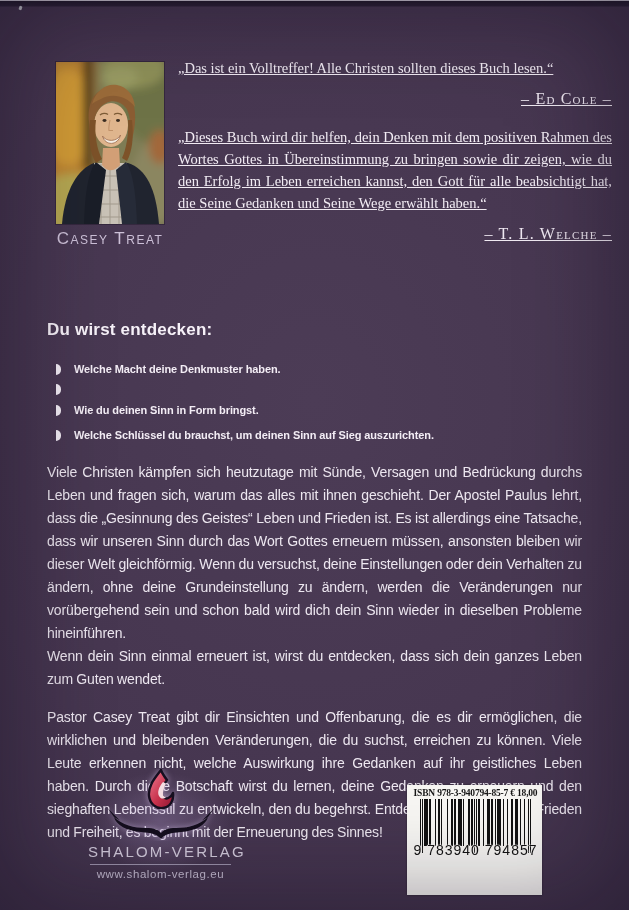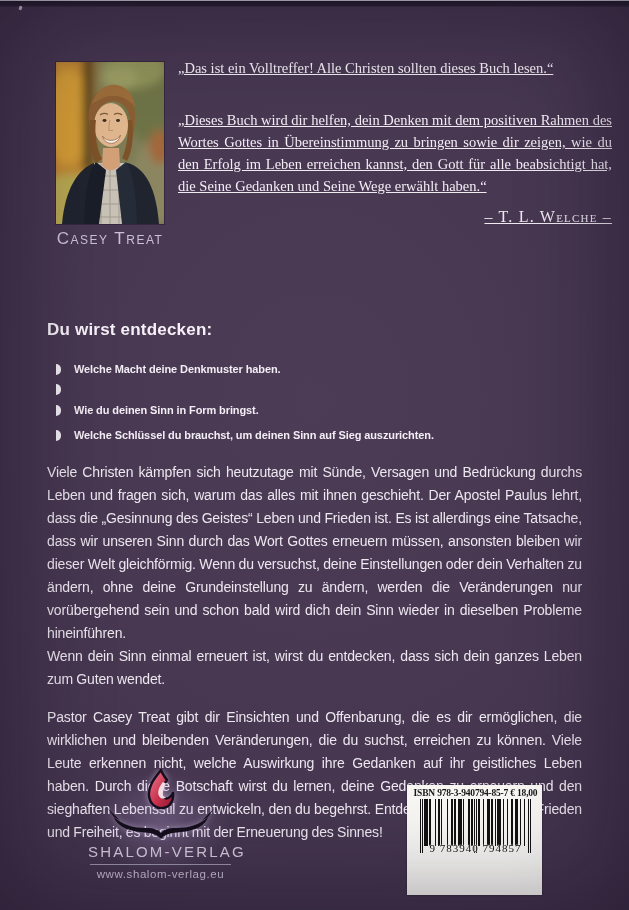--- a/index.html
+++ b/index.html
@@ -23,21 +23,21 @@
   .photo svg{display:block;}
   .photo-caption{position:absolute;left:40px;top:229px;width:140px;text-align:center;
     font-family:Liberation Sans, sans-serif;font-variant:small-caps;
     font-size:17px;letter-spacing:1.5px;color:#cdc1d8;}
 
   .quotes{position:absolute;left:178px;right:17px;top:57px;text-decoration:underline;}
   .quote{font-family:"Liberation Serif", serif;font-size:14.5px;line-height:22px;
     text-align:justify;color:#f3edf5;}
   .quote-attr{font-family:"Liberation Serif", serif;font-variant:small-caps;
     font-size:16px;letter-spacing:1.2px;text-align:right;color:#efe8f2;margin-top:11px;}
-  .quote2{margin-top:30px;}
+  .quote2{margin-top:18px;}
 
   
   .main{position:absolute;left:47px;right:47px;top:292px;margin-top:28px;}
   .discover-heading{font-size:17px;font-weight:bold;letter-spacing:.2px;color:#f6f1f8;margin:0 0 19px 0;}
   .discover-list{list-style:none;margin:0;padding:0;}
   .discover-list li{display:flex;align-items:center;gap:13px;
     font-size:11px;font-weight:bold;letter-spacing:-.1px;line-height:20px;margin-bottom:5px;color:#f3edf5;}
   .bullet{flex:0 0 auto;width:5px;height:11px;background:#f3edf5;
     border-radius:0 6px 6px 0;margin-left:9px;}
   .paragraphs{margin-top:16px;}
@@ -55,21 +55,21 @@
   .pub-rule{position:relative;height:1px;background:#9c92ab;margin:4px 2px 3px 2px;}
   .pub-url{position:relative;font-size:11.5px;letter-spacing:.6px;color:#c6bdd2;white-space:nowrap;}
 
   
   .barcode-box{position:absolute;left:407px;top:785px;width:135px;height:110px;
     background:#f7f6f3;box-shadow:0 0 2px rgba(0,0,0,.4);
     display:flex;flex-direction:column;align-items:center;box-sizing:border-box;padding:3px 5px 2px 7px;}
   .isbn-line{font-family:"Liberation Serif", serif;font-size:9.5px;font-weight:bold;
     letter-spacing:-.2px;color:#171717;white-space:nowrap;}
   .bars{margin-top:1px;}
-  .barcode-digits{font-family:Liberation Serif, serif;font-size:11px;letter-spacing:1px;
+  .barcode-digits{font-family:Liberation Sans, sans-serif;font-size:14px;letter-spacing:1px;
     color:#121212;margin-top:-11px;white-space:nowrap;
     text-shadow:0 0 2px #f7f6f3, 1px 0 1px #f7f6f3, -1px 0 1px #f7f6f3;}
 </style>
 </head>
 <body>
 
 <div class="cover">
   <div class="top-edge"></div>
   <div class="speck"></div>
 
@@ -128,20 +128,21 @@
         <ellipse cx="62" cy="58.5" rx="2" ry="1.4" fill="#3a2d22"></ellipse>
         <path d="M54,58 C53,63 52.5,66 53,68.5 L57,68.5" stroke="#c1926a" stroke-width="1.1" fill="none"></path>
         <path d="M46.5,74 C50,80 61,80 64.5,73 C62,84 49,84 46.5,74 Z" fill="#f5efe6" stroke="#9c6b4e" stroke-width="0.8"></path>
       </g>
     </svg>
   </div>
   <div class="photo-caption">Casey Treat</div>
 
   <div class="quotes">
     <div class="quote">„Das ist ein Volltreffer! Alle Christen sollten dieses Buch lesen.“</div>
+    <div class="quote-attr">– Ed Cole –</div>
     <div class="quote quote2">„Dieses Buch wird dir helfen, dein Denken mit dem positiven Rahmen des Wortes Gottes in Übereinstimmung zu bringen sowie dir zeigen, wie du den Erfolg im Leben erreichen kannst, den Gott für alle beabsichtigt hat, die Seine Gedanken und Seine Wege erwählt haben.“</div>
     <div class="quote-attr">– T. L. Welche –</div>
   </div>
 
   <div class="main">
     <p class="discover-heading">Du wirst entdecken:</p>
     <ul class="discover-list">
       <li>
         <span class="bullet"></span>
         <span>Welche Macht deine Denkmuster haben.</span>

